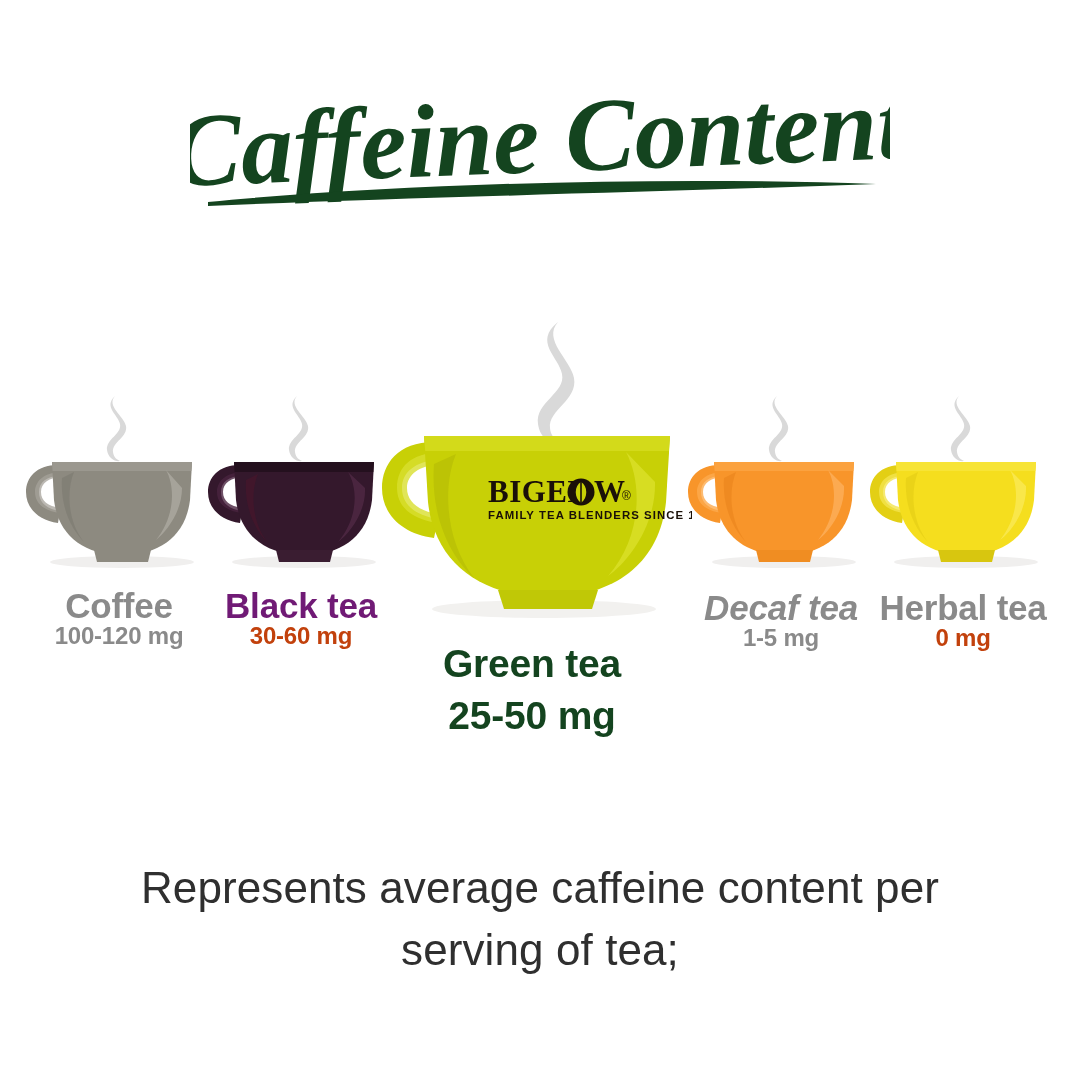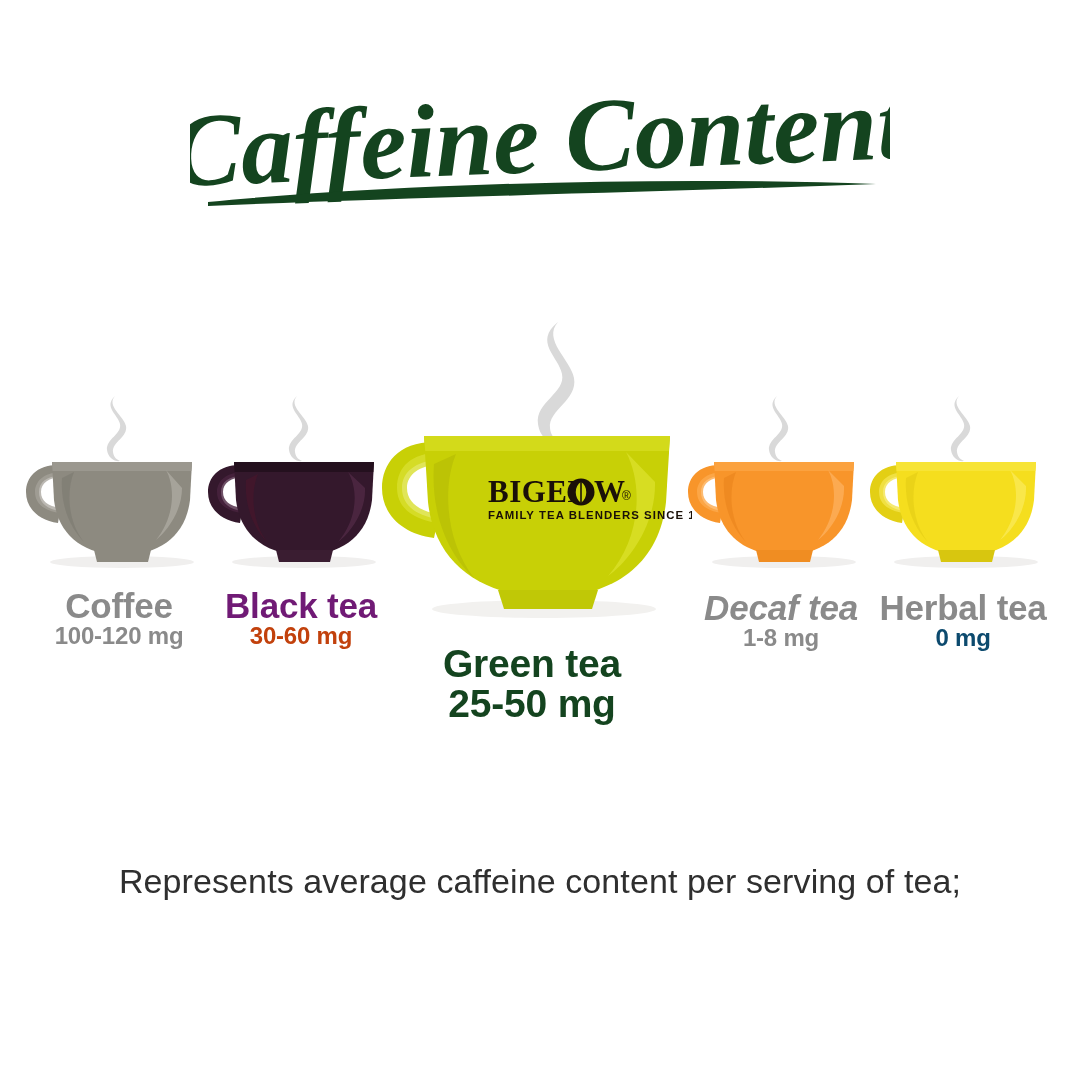--- a/index.html
+++ b/index.html
@@ -68,21 +68,21 @@
   .sz-big .label-value { font-size: 39px; }
 
   
   .footnote {
     position: absolute;
     left: 90px;
     top: 857px;
     width: 900px;
     text-align: center;
     font-family: "Liberation Sans Narrow", "Liberation Sans", sans-serif;
-    font-size: 34px;
+    font-size: 44px;
     line-height: 1.42;
     color: #2f2f2f;
     letter-spacing: 0.1px;
   }
   .footnote span { display: block; }
 </style>
 </head>
 <body>
 
 <div id="page">
@@ -175,63 +175,63 @@
             <circle cx="209" cy="178" r="13.5" fill="#1a1008"></circle>
             <path d="M209 168 C 216 172, 216 184, 209 189 C 202 184, 202 172, 209 168 Z" fill="#c8d006"></path>
             <path d="M209 168 L 209 189" stroke="#1a1008" stroke-width="1.6"></path>
           </g>
           <text x="222" y="188" font-family="Liberation Serif, serif" font-size="31" font-weight="bold" fill="#1a1008" letter-spacing="0.5">W</text>
           <text x="250" y="186" font-family="Liberation Sans, sans-serif" font-size="12" fill="#1a1008">®</text>
           <text x="116" y="205" font-family="Liberation Sans, sans-serif" font-size="11.4" font-weight="bold" fill="#1a1008" letter-spacing="1.05">FAMILY TEA BLENDERS SINCE 1945</text>
         </g>
       </svg>
       <div class="label-name" style="margin-top:10px; color:#14441f;">Green tea</div>
-      <div class="label-value" style="color:#14441f;">25-50 mg</div>
+      <div class="label-value" style="color:#14441f;margin-top:12px;">25-50 mg</div>
     </div>
 
     <div class="cup-item sz-small" style="left:676px; top:92px; width:210px;">
       <svg class="cup-art" width="210" height="190" viewBox="0 0 210 190">
         <path d="M101 4 C 92 14, 110 24, 112 34 C 114 45, 98 50, 99 60
                  C 99.6 66, 104 68, 106 69 C 101 70, 94 66, 93 58
                  C 92 47, 108 42, 106 32 C 104.5 23, 89 15, 101 4 Z" fill="#d9d9d9"></path>
         <ellipse cx="108" cy="170" rx="72" ry="6" fill="#f0efee"></ellipse>
         <path d="M44 73 C 22 73, 12 86, 12 100 C 12 116, 24 128, 44 131
                  L 46 119 C 32 117, 25 110, 25 100 C 25 90, 33 84, 46 84 Z" fill="#f8952a"></path>
         <path d="M46 80 C 30 81, 21 89, 21 100 C 21 112, 31 119, 46 121
                  L 46 116 C 34 114, 27 109, 27 100 C 27 91, 35 86, 46 85 Z" fill="#fcaa4e" opacity="0.8"></path>
         <path d="M38 70 L 178 70 L 176 108 C 172 142, 148 163, 108 163
                  C 68 163, 44 142, 40 108 Z" fill="#f8952a"></path>
         <path d="M38 70 L 178 70 L 177.4 79 L 38.6 79 Z" fill="#fba23f"></path>
         <path d="M152 78 C 162 96, 160 126, 142 148 C 154 139, 169 118, 168 94 Z" fill="#fdb463" opacity="0.7"></path>
         <path d="M60 80 C 52 100, 54 130, 70 150 C 58 138, 46 116, 48 86 Z" fill="#e07a15" opacity="0.4"></path>
         <path d="M80 158 L 137 158 L 134 170 L 83 170 Z" fill="#f08d22"></path>
       </svg>
       <div class="label-name" style="margin-top: 8px; color: rgb(138, 138, 138); font-style: italic;">Decaf tea</div>
-      <div class="label-value" style="color: rgb(138, 138, 138);">1-8 mg</div>
+      <div class="label-value" style="color: rgb(138, 138, 138);">1-5 mg</div>
     </div>
 
     <div class="cup-item sz-small" style="left:858px; top:92px; width:210px;">
       <svg class="cup-art" width="210" height="190" viewBox="0 0 210 190">
         <path d="M101 4 C 92 14, 110 24, 112 34 C 114 45, 98 50, 99 60
                  C 99.6 66, 104 68, 106 69 C 101 70, 94 66, 93 58
                  C 92 47, 108 42, 106 32 C 104.5 23, 89 15, 101 4 Z" fill="#d9d9d9"></path>
         <ellipse cx="108" cy="170" rx="72" ry="6" fill="#f0efee"></ellipse>
         <path d="M44 73 C 22 73, 12 86, 12 100 C 12 116, 24 128, 44 131
                  L 46 119 C 32 117, 25 110, 25 100 C 25 90, 33 84, 46 84 Z" fill="#e3cf14"></path>
         <path d="M46 80 C 30 81, 21 89, 21 100 C 21 112, 31 119, 46 121
                  L 46 116 C 34 114, 27 109, 27 100 C 27 91, 35 86, 46 85 Z" fill="#f3e44e" opacity="0.8"></path>
         <path d="M38 70 L 178 70 L 176 108 C 172 142, 148 163, 108 163
                  C 68 163, 44 142, 40 108 Z" fill="#f5de1e"></path>
         <path d="M38 70 L 178 70 L 177.4 79 L 38.6 79 Z" fill="#f7e436"></path>
         <path d="M152 78 C 162 96, 160 126, 142 148 C 154 139, 169 118, 168 94 Z" fill="#f9e95a" opacity="0.75"></path>
         <path d="M60 80 C 52 100, 54 130, 70 150 C 58 138, 46 116, 48 86 Z" fill="#d9c20f" opacity="0.4"></path>
         <path d="M80 158 L 137 158 L 134 170 L 83 170 Z" fill="#d8c60f"></path>
       </svg>
       <div class="label-name" style="margin-top: 8px; color: rgb(138, 138, 138);">Herbal tea</div>
-      <div class="label-value" style="color: #0c4a6e;">0 mg</div>
+      <div class="label-value" style="color: #c2410c;">0 mg</div>
     </div>
 
   </div>
 
   <div class="footnote">
     <span>Represents average caffeine content per serving of tea;</span>
   </div>
 
 </div>
 

